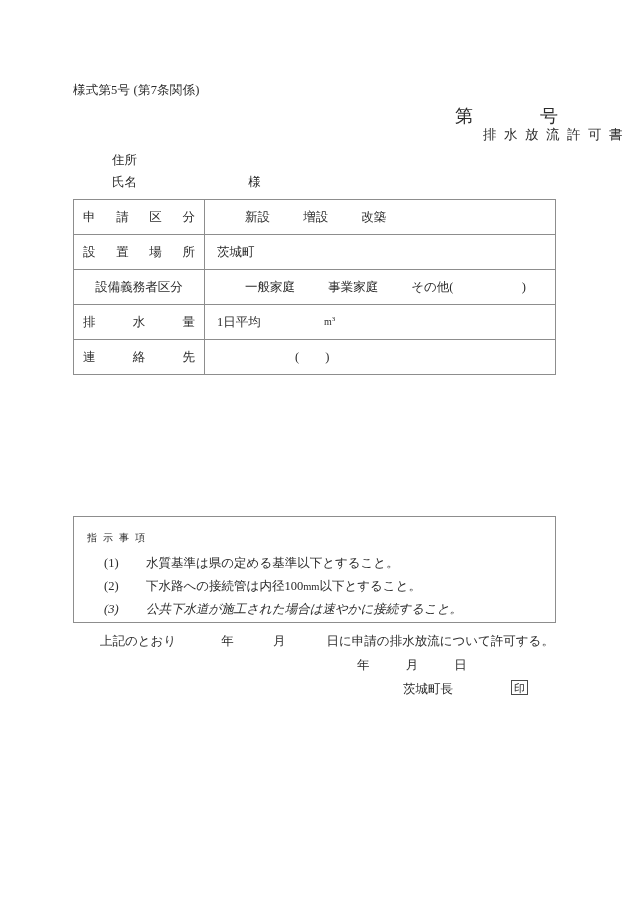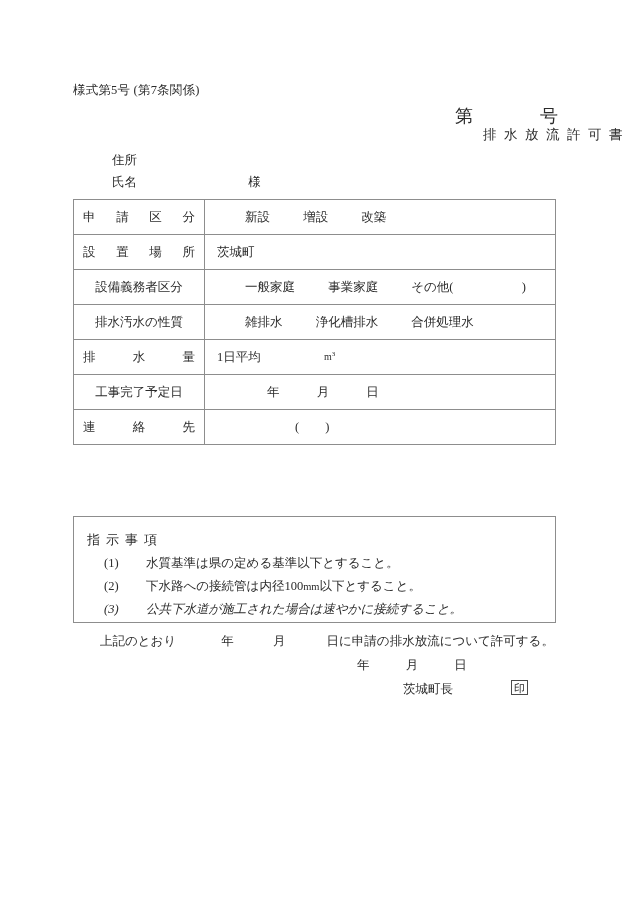--- a/index.html
+++ b/index.html
@@ -141,21 +141,21 @@
     top: 516px;
     width: 483px;
     height: 107px;
     border: 1px solid #8d8d8d;
     box-sizing: border-box;
   }
   .instructions-title {
     position: absolute;
     left: 13px;
     top: 14px;
-    font-size: 13px;
+    font-size: 10px;
     letter-spacing: 6px;
     white-space: nowrap;
   }
   .instr-item {
     position: absolute;
     left: 30px;
     font-size: 12.5px;
     white-space: nowrap;
   }
   .instr-item.i1 { top: 38px; }
@@ -259,54 +259,34 @@
         </td>
         <td class="value">
           <span class="opt o1">一般家庭</span>
           <span class="opt o2">事業家庭</span>
           <span class="opt o3">その他(</span>
           <span class="paren-blank"></span>
           <span>)</span>
         </td>
       </tr>
 
-      <tr>
-        <td class="label">
-          <span class="tight">排水汚水の性質</span>
-        </td>
-        <td class="value">
-          <span class="opt o1">雑排水</span>
-          <span class="opt o2">浄化槽排水</span>
-          <span class="opt o3">合併処理水</span>
-        </td>
-      </tr>
 
       <tr>
         <td class="label">
           <span class="spread">排水量</span>
         </td>
         <td class="value">
           <span>1日平均</span>
           <span class="vol-unit">
             <span>m</span><sup>3</sup>
           </span>
         </td>
       </tr>
 
 
-      <tr>
-        <td class="label">
-          <span class="tight">工事完了予定日</span>
-        </td>
-        <td class="value date-line">
-          <span class="y">年</span>
-          <span class="m">月</span>
-          <span class="d">日</span>
-        </td>
-      </tr>
 
 
       <tr>
         <td class="label">
           <span class="spread">連絡先</span>
         </td>
         <td class="value">
           <span class="contact-paren">
             <span>(</span><span class="inner"></span><span>)</span>
           </span>

